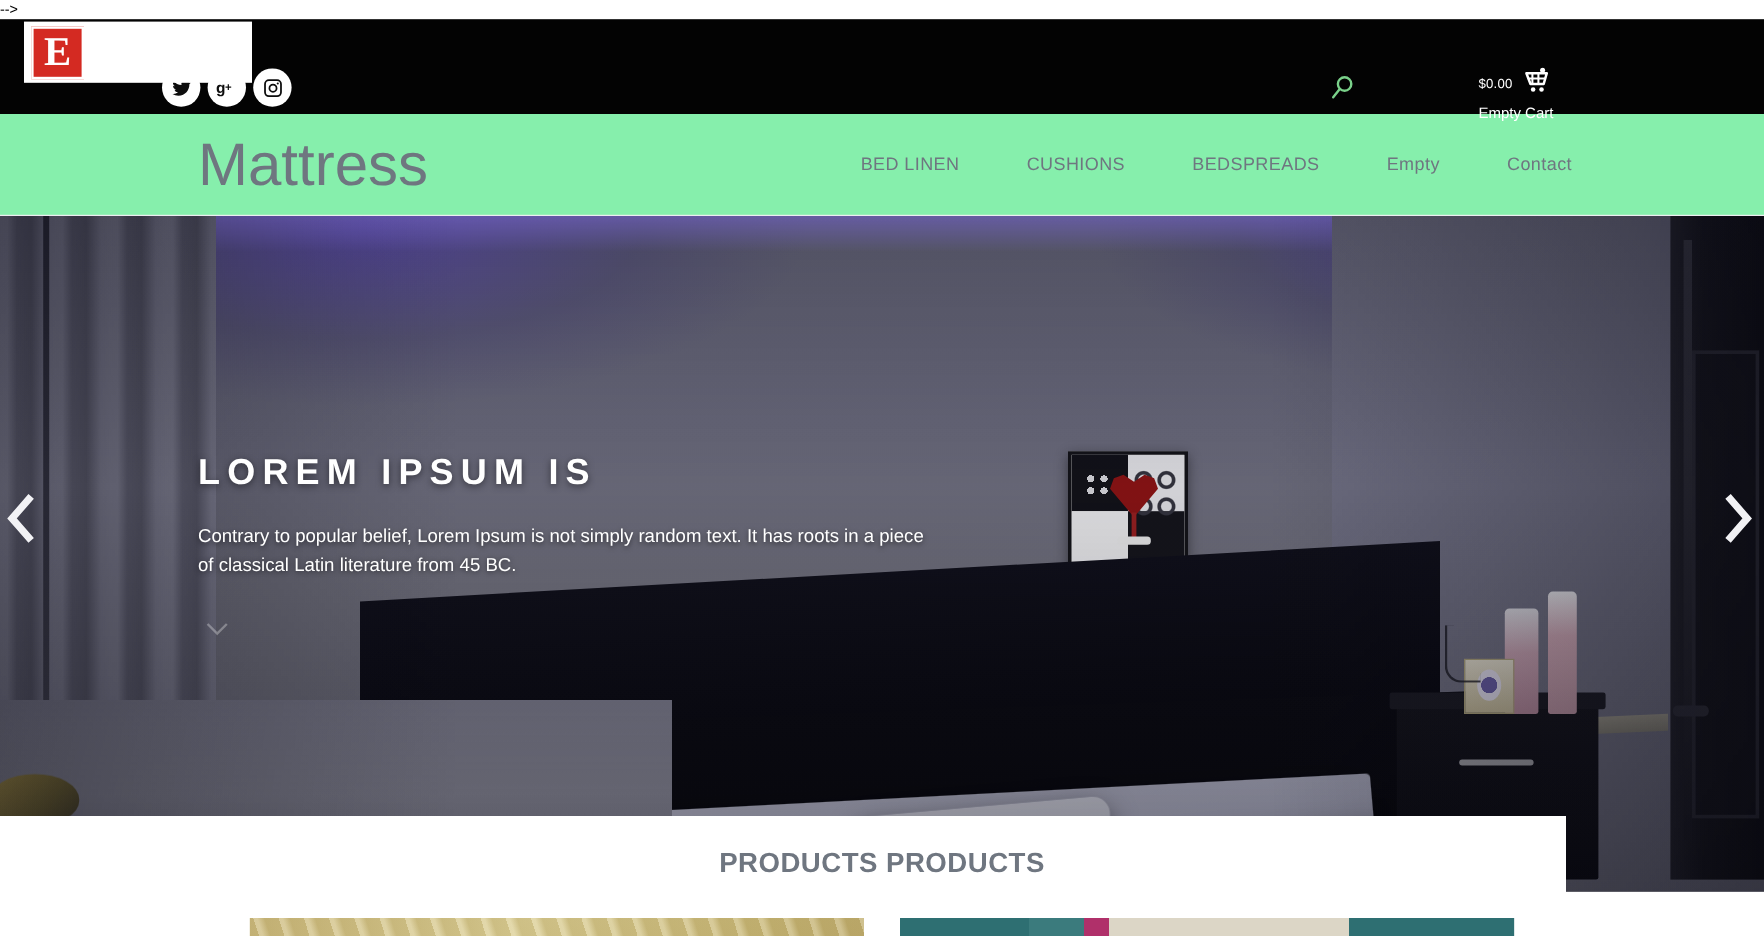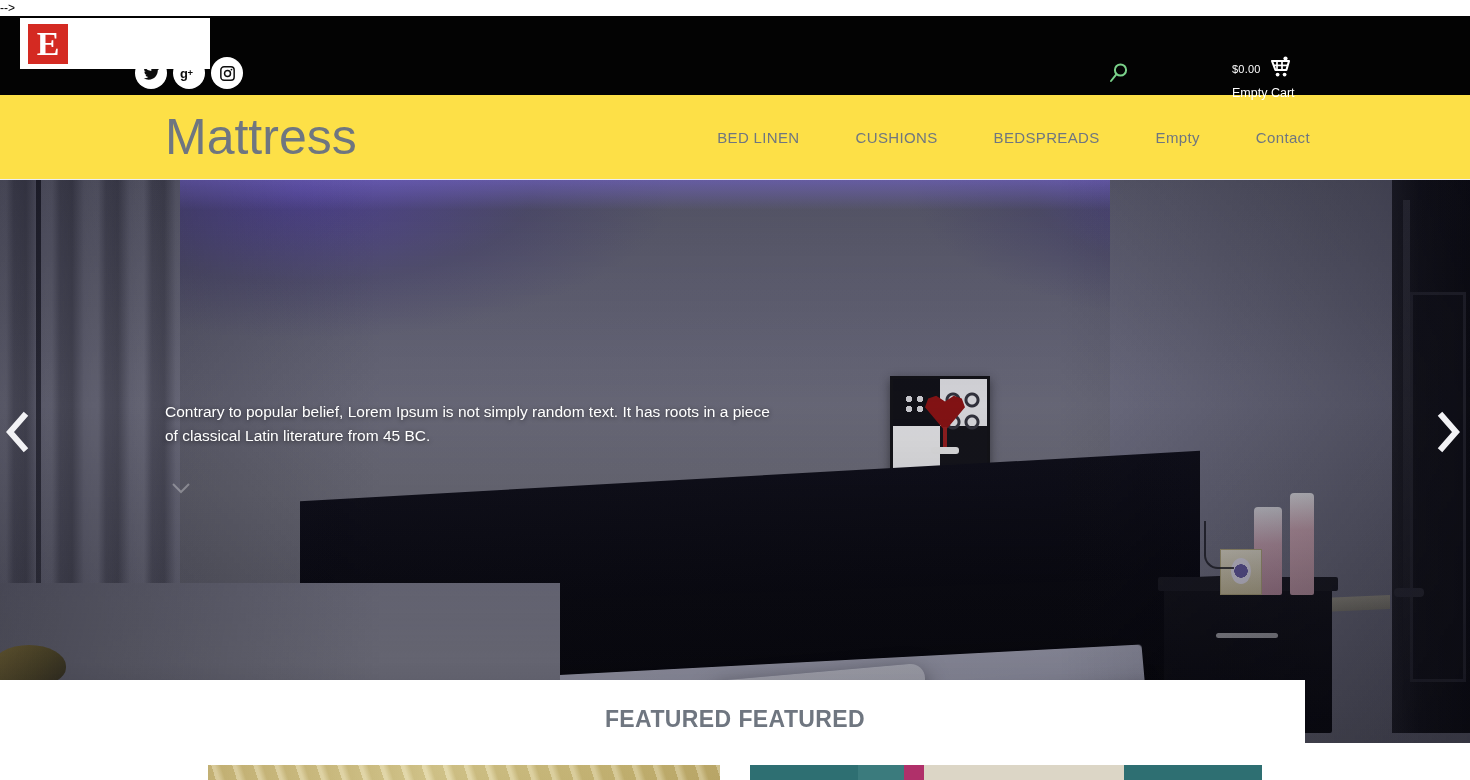--- a/index.html
+++ b/index.html
@@ -83,21 +83,21 @@
     line-height: 18px;
     margin-top: 2px;
   }
 
   
   .header {
     position: absolute;
     top: 95px; left: 0;
     width: 1470px;
     height: 85px;
-    background: #fde047;
+    background: #86efac;
     border-bottom: 1px solid #eceef0;
     z-index: 18;
   }
   .brand {
     position: absolute;
     left: 165px;
     top: 50%;
     transform: translateY(-50%);
     font-size: 50px;
     font-weight: 400;
@@ -656,20 +656,21 @@
     <div class="bottle bottle-b"></div>
     <div class="small-box">
         <i></i>
       </div>
     <div class="ns-cable"></div>
 
     <div class="hero-vignette"></div>
   </div>
 
   <div class="hero-caption">
+    <div class="hero-title">LOREM IPSUM IS</div>
     <div class="hero-sub">Contrary to popular belief, Lorem Ipsum is not simply random text. It has roots in a piece of classical Latin literature from 45 BC.</div>
     <div class="hero-cta">
       <svg width="30" height="30" viewBox="0 0 30 30" aria-hidden="true">
         <path d="M8 10 L16 18 L24 10" fill="none" stroke="#ffffff" stroke-width="2"></path>
       </svg>
     </div>
   </div>
 
   <div class="hero-arrow prev">
     <svg width="26" height="42" viewBox="0 0 26 42" aria-hidden="true">
@@ -679,21 +680,21 @@
   <div class="hero-arrow next">
     <svg width="26" height="42" viewBox="0 0 26 42" aria-hidden="true">
       <path d="M6 5 L20 21 L6 37" fill="none" stroke="#f2f2f5" stroke-width="6" stroke-linecap="square" stroke-linejoin="miter"></path>
     </svg>
   </div>
 </div>
 
 <div class="white-strip"></div>
 
 <section class="featured">
-  <h2 class="featured-title">FEATURED FEATURED</h2>
+  <h2 class="featured-title">PRODUCTS PRODUCTS</h2>
   <div class="product-grid">
     <div class="product-card">
       <div class="thumb thumb-linen"></div>
     </div>
     <div class="product-card">
       <div class="thumb thumb-bedspread"></div>
     </div>
   </div>
 </section>
 

